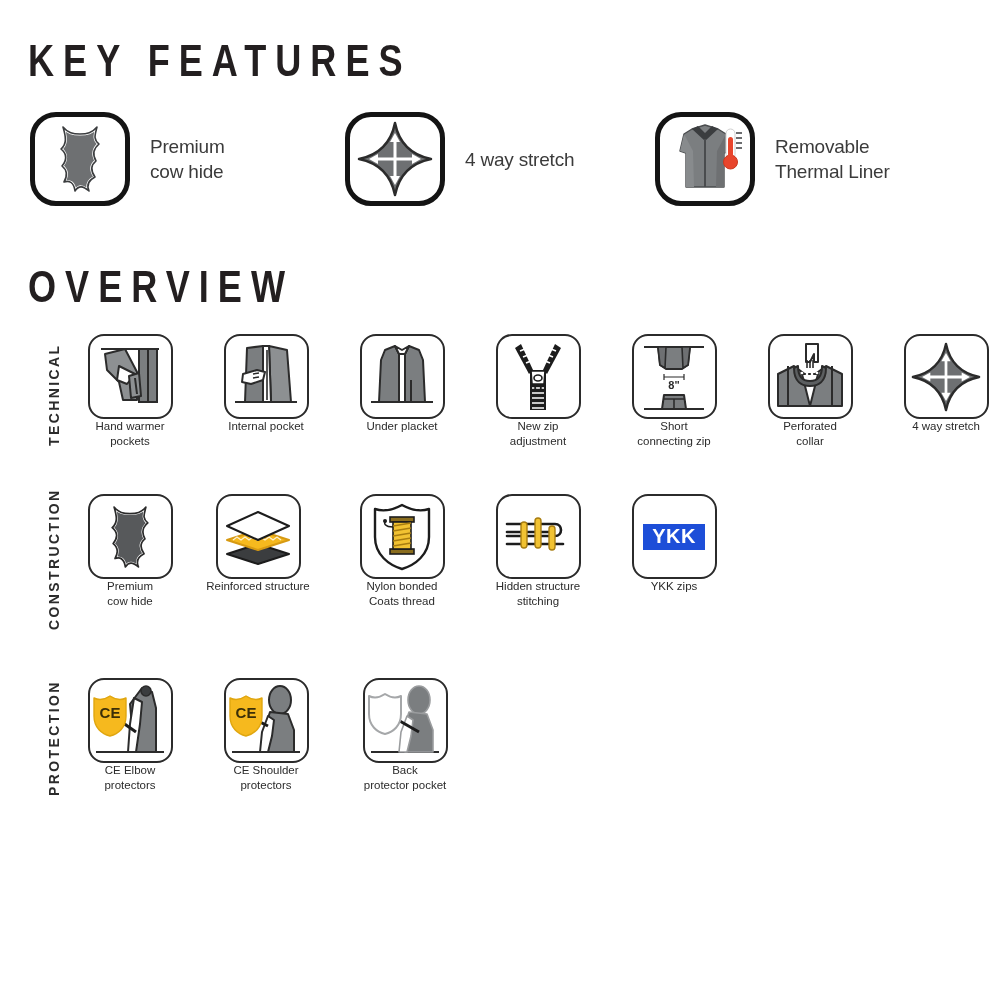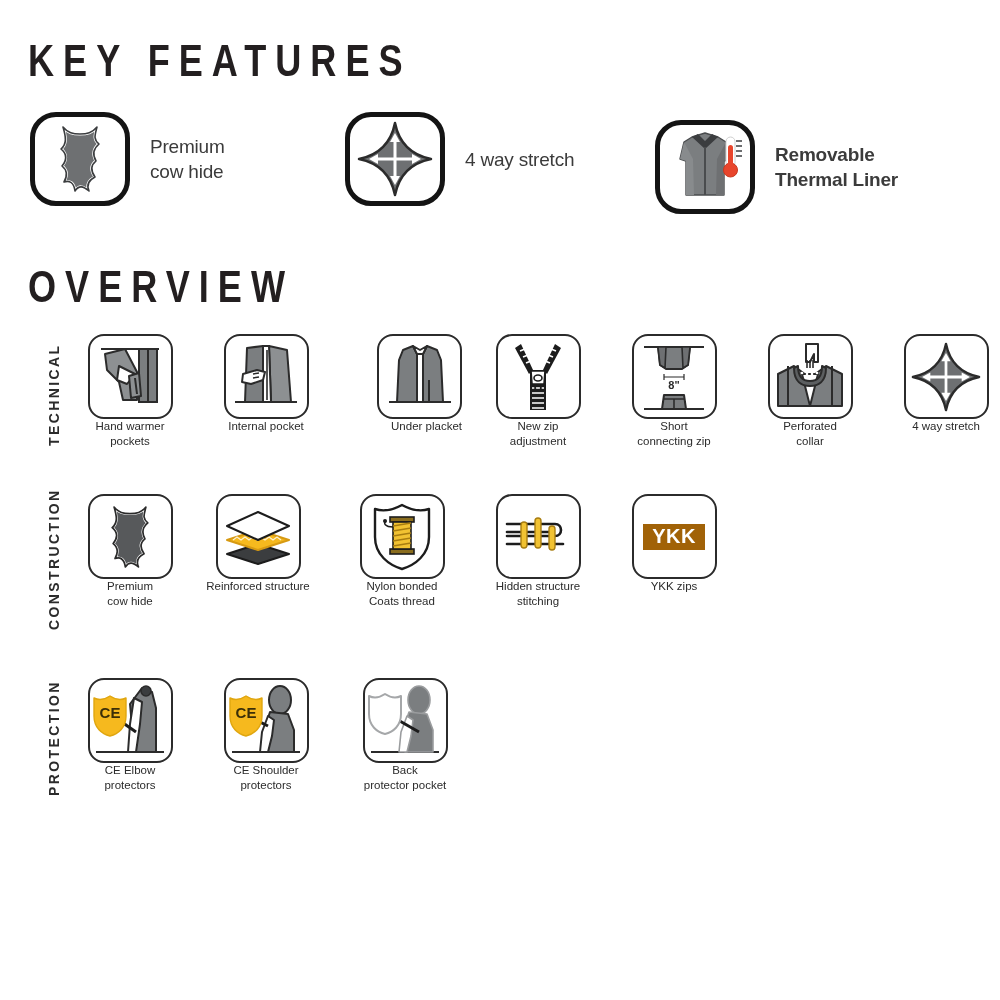--- a/index.html
+++ b/index.html
@@ -122,21 +122,21 @@
               <polygon points="38,64 33,55 43,55"></polygon>
               <polygon points="12,38 21,33 21,43"></polygon>
               <polygon points="64,38 55,33 55,43"></polygon>
             </g>
           </svg>
         </span>
       </div>
       <div class="kf-label">4 way stretch</div>
     </div>
 
-    <div class="kf-item" style="left:655px; top:8px;font-weight:bold;">
+    <div class="kf-item" style="left:655px; top:0;">
       <div class="kf-box">
         <span>
           <svg width="78" height="76" viewBox="0 0 78 76">
 
             <path d="M26 8 L39 4 L52 8 L60 13 L64 30 L58 32 L58 66 L20 66 L20 32 L14 30 L18 13 Z" fill="#7b7e80" stroke="#4a4c4e" stroke-width="1.4" stroke-linejoin="round"></path>
 
             <path d="M18 13 L14 30 L20 32 L20 66 L28 66 L27 30 Z" fill="#888b8d"></path>
             <path d="M60 13 L64 30 L58 32 L58 66 L50 66 L51 30 Z" fill="#6e7072"></path>
 
             <path d="M26 8 L39 20 L52 8 L46 5 L39 12 L32 5 Z" fill="#3b3d3f"></path>
@@ -204,21 +204,21 @@
 
               <path d="M14 34 L28 30 L36 32 L34 40 L22 44 L13 42 Z" fill="#ffffff" stroke="#2b2b2b" stroke-width="2" stroke-linejoin="round"></path>
               <line x1="24" y1="34" x2="30" y2="33" stroke="#2b2b2b" stroke-width="1.4"></line>
               <line x1="24" y1="38" x2="30" y2="37" stroke="#2b2b2b" stroke-width="1.4"></line>
             </svg>
           </span>
         </div>
         <div class="ov-label">Internal pocket</div>
       </div>
 
-      <div class="ov-cell" style="left:272px;align-items:flex-end;">
+      <div class="ov-cell" style="left:272px;">
         <div class="ov-box">
           <span>
             <svg width="74" height="74" viewBox="0 0 74 74">
               <line x1="6" y1="62" x2="68" y2="62" stroke="#2b2b2b" stroke-width="2"></line>
               <path d="M20 10 L30 6 L34 14 L34 62 L14 62 L16 20 Z" fill="#7b7e80" stroke="#2b2b2b" stroke-width="2" stroke-linejoin="round"></path>
               <path d="M54 10 L44 6 L40 14 L40 62 L60 62 L58 20 Z" fill="#7b7e80" stroke="#2b2b2b" stroke-width="2" stroke-linejoin="round"></path>
               <path d="M34 14 L40 14 L40 62 L34 62 Z" fill="#ffffff" stroke="#2b2b2b" stroke-width="2"></path>
               <path d="M30 6 L34 14 L40 14 L44 6 L37 10 Z" fill="#ffffff" stroke="#2b2b2b" stroke-width="2" stroke-linejoin="round"></path>
               <line x1="46" y1="40" x2="46" y2="62" stroke="#2b2b2b" stroke-width="2"></line>
             </svg>
@@ -429,21 +429,21 @@
               </g>
             </svg>
           </span>
         </div>
         <div class="ov-label">Hidden structure
 stitching</div>
       </div>
 
       <div class="ov-cell" style="left:544px;">
         <div class="ov-box">
-          <span style="background:#a16207; color:#ffffff; display:flex; align-items:center; justify-content:center;
+          <span style="background:#1d4ed8; color:#ffffff; display:flex; align-items:center; justify-content:center;
                        width:62px; height:26px; font-weight:700; font-size:20px; letter-spacing:0.5px;
                        font-family:'Liberation Sans', sans-serif;">YKK</span>
         </div>
         <div class="ov-label">YKK zips</div>
       </div>
     </div>
   </div>
 
   <div class="ov-group" style="top:678px; height:140px;">
     <div class="ov-cat" style="left:46px; top:118px; transform: rotate(-90deg);">PROTECTION</div>

